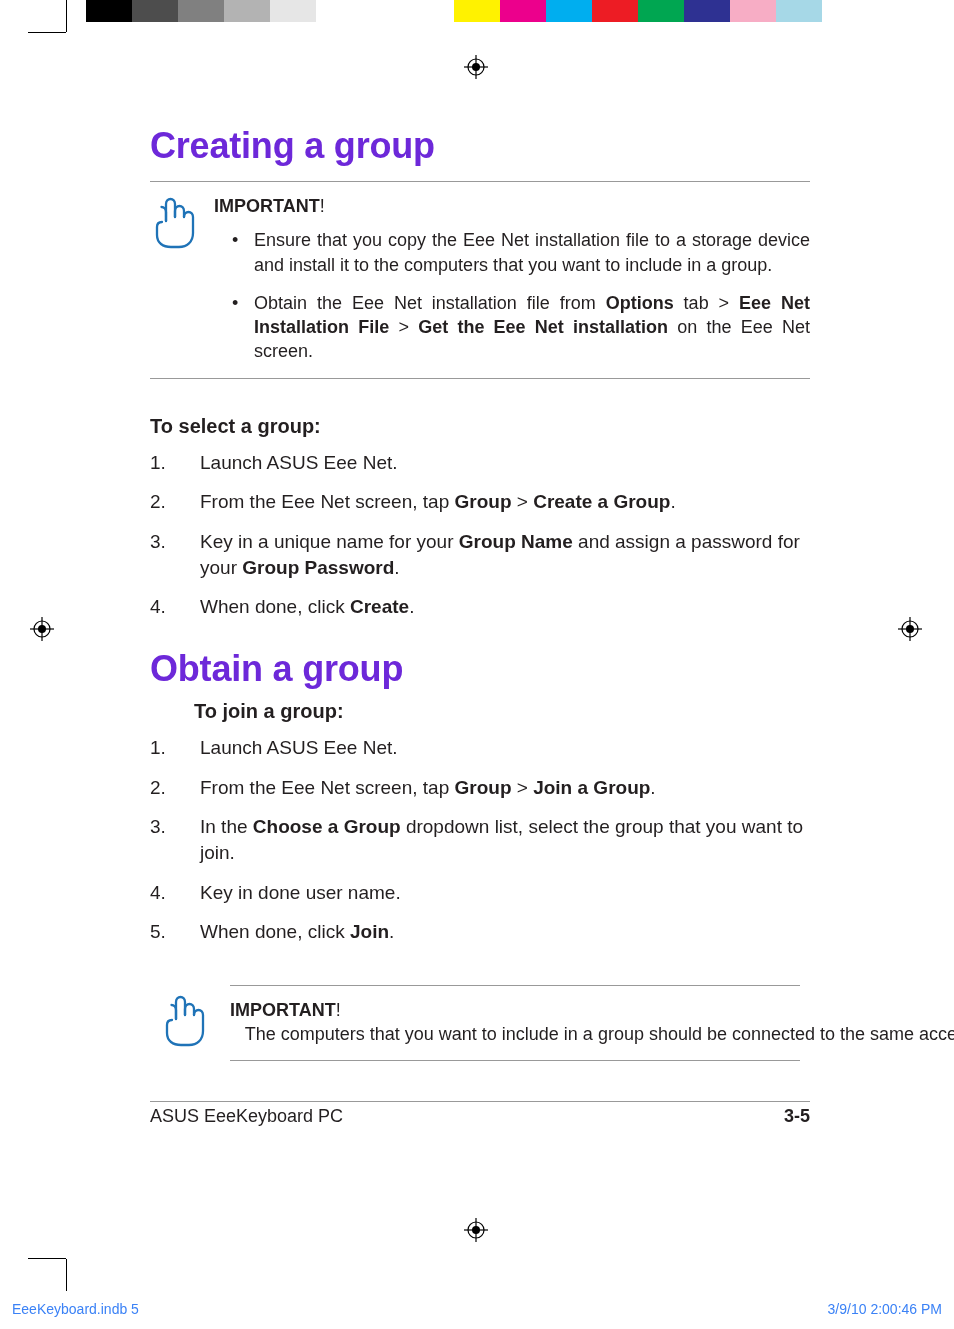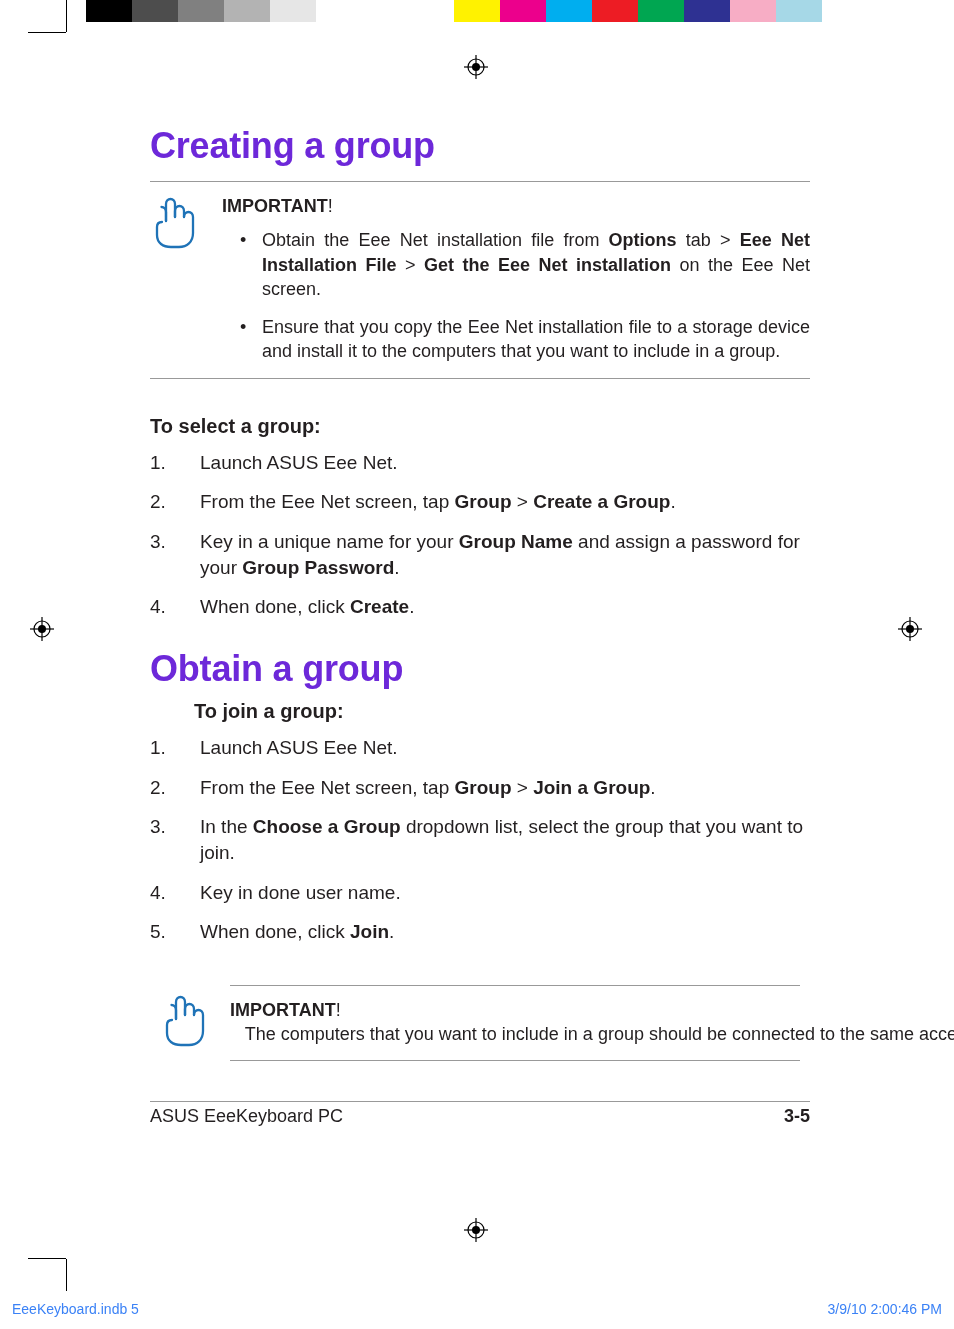--- a/index.html
+++ b/index.html
@@ -53,21 +53,21 @@
       margin-bottom: 14px;
       letter-spacing: -0.2px;
     }
 
     .important-box {
       border-top: 1px solid #999;
       border-bottom: 1px solid #999;
       padding: 12px 0 14px 0;
       margin-bottom: 36px;
       display: flex;
-      gap: 22px;
+      gap: 14px;
     }
     .important-box.narrow {
       width: 570px;
       margin-left: 80px;
       margin-top: 40px;
       margin-bottom: 20px;
       border-bottom: 1px solid #999;
     }
     .important-box.second {
       position: relative;
@@ -211,22 +211,22 @@
         <path d="M12 28 c-3 0 -5 2 -5 5 v8 c0 8 6 12 14 12 h8 c8 0 14 -5 14 -14 v-16 c0 -3 -2 -5 -4.5 -5 s-4.5 2 -4.5 5"></path>
         <path d="M34 23 v-6 c0 -3 -2 -5 -4.5 -5 s-4.5 2 -4.5 5 v6"></path>
         <path d="M25 23 v-13 c0 -3 -2 -5 -4.5 -5 s-4.5 2 -4.5 5 v17"></path>
         <path d="M16 27 v-9 c0 -3 -2 -5 -4.5 -5"></path>
       </g>
         </svg>
     </div>
     <div class="content">
       <span class="label">IMPORTANT</span><span>!</span>
       <ul>
+        <li><span>Ensure that you copy the Eee Net installation file to a storage device and install it to the computers that you want to include in a group.</span></li>
         <li><span>Obtain the Eee Net installation file from </span><b>Options</b><span> tab &gt; </span><b>Eee Net Installation File</b><span> &gt; </span><b>Get the Eee Net installation</b><span> on the Eee Net screen.</span></li>
-        <li><span>Ensure that you copy the Eee Net installation file to a storage device and install it to the computers that you want to include in a group.</span></li>
       </ul>
     </div>
   </div>
 
   <div class="subheading">To select a group:</div>
   <ol class="steps" id="create-steps">
       <li><span class="num">1.</span><span>Launch ASUS Eee Net.</span></li>
       <li><span class="num">2.</span><span>From the Eee Net screen, tap </span><b>Group</b><span> &gt; </span><b>Create a Group</b><span>.</span></li>
       <li><span class="num">3.</span><span>Key in a unique name for your </span><b>Group Name</b><span> and assign a password for your </span><b>Group Password</b><span>.</span></li>
       <li><span class="num">4.</span><span>When done, click </span><b>Create</b><span>.</span></li>

